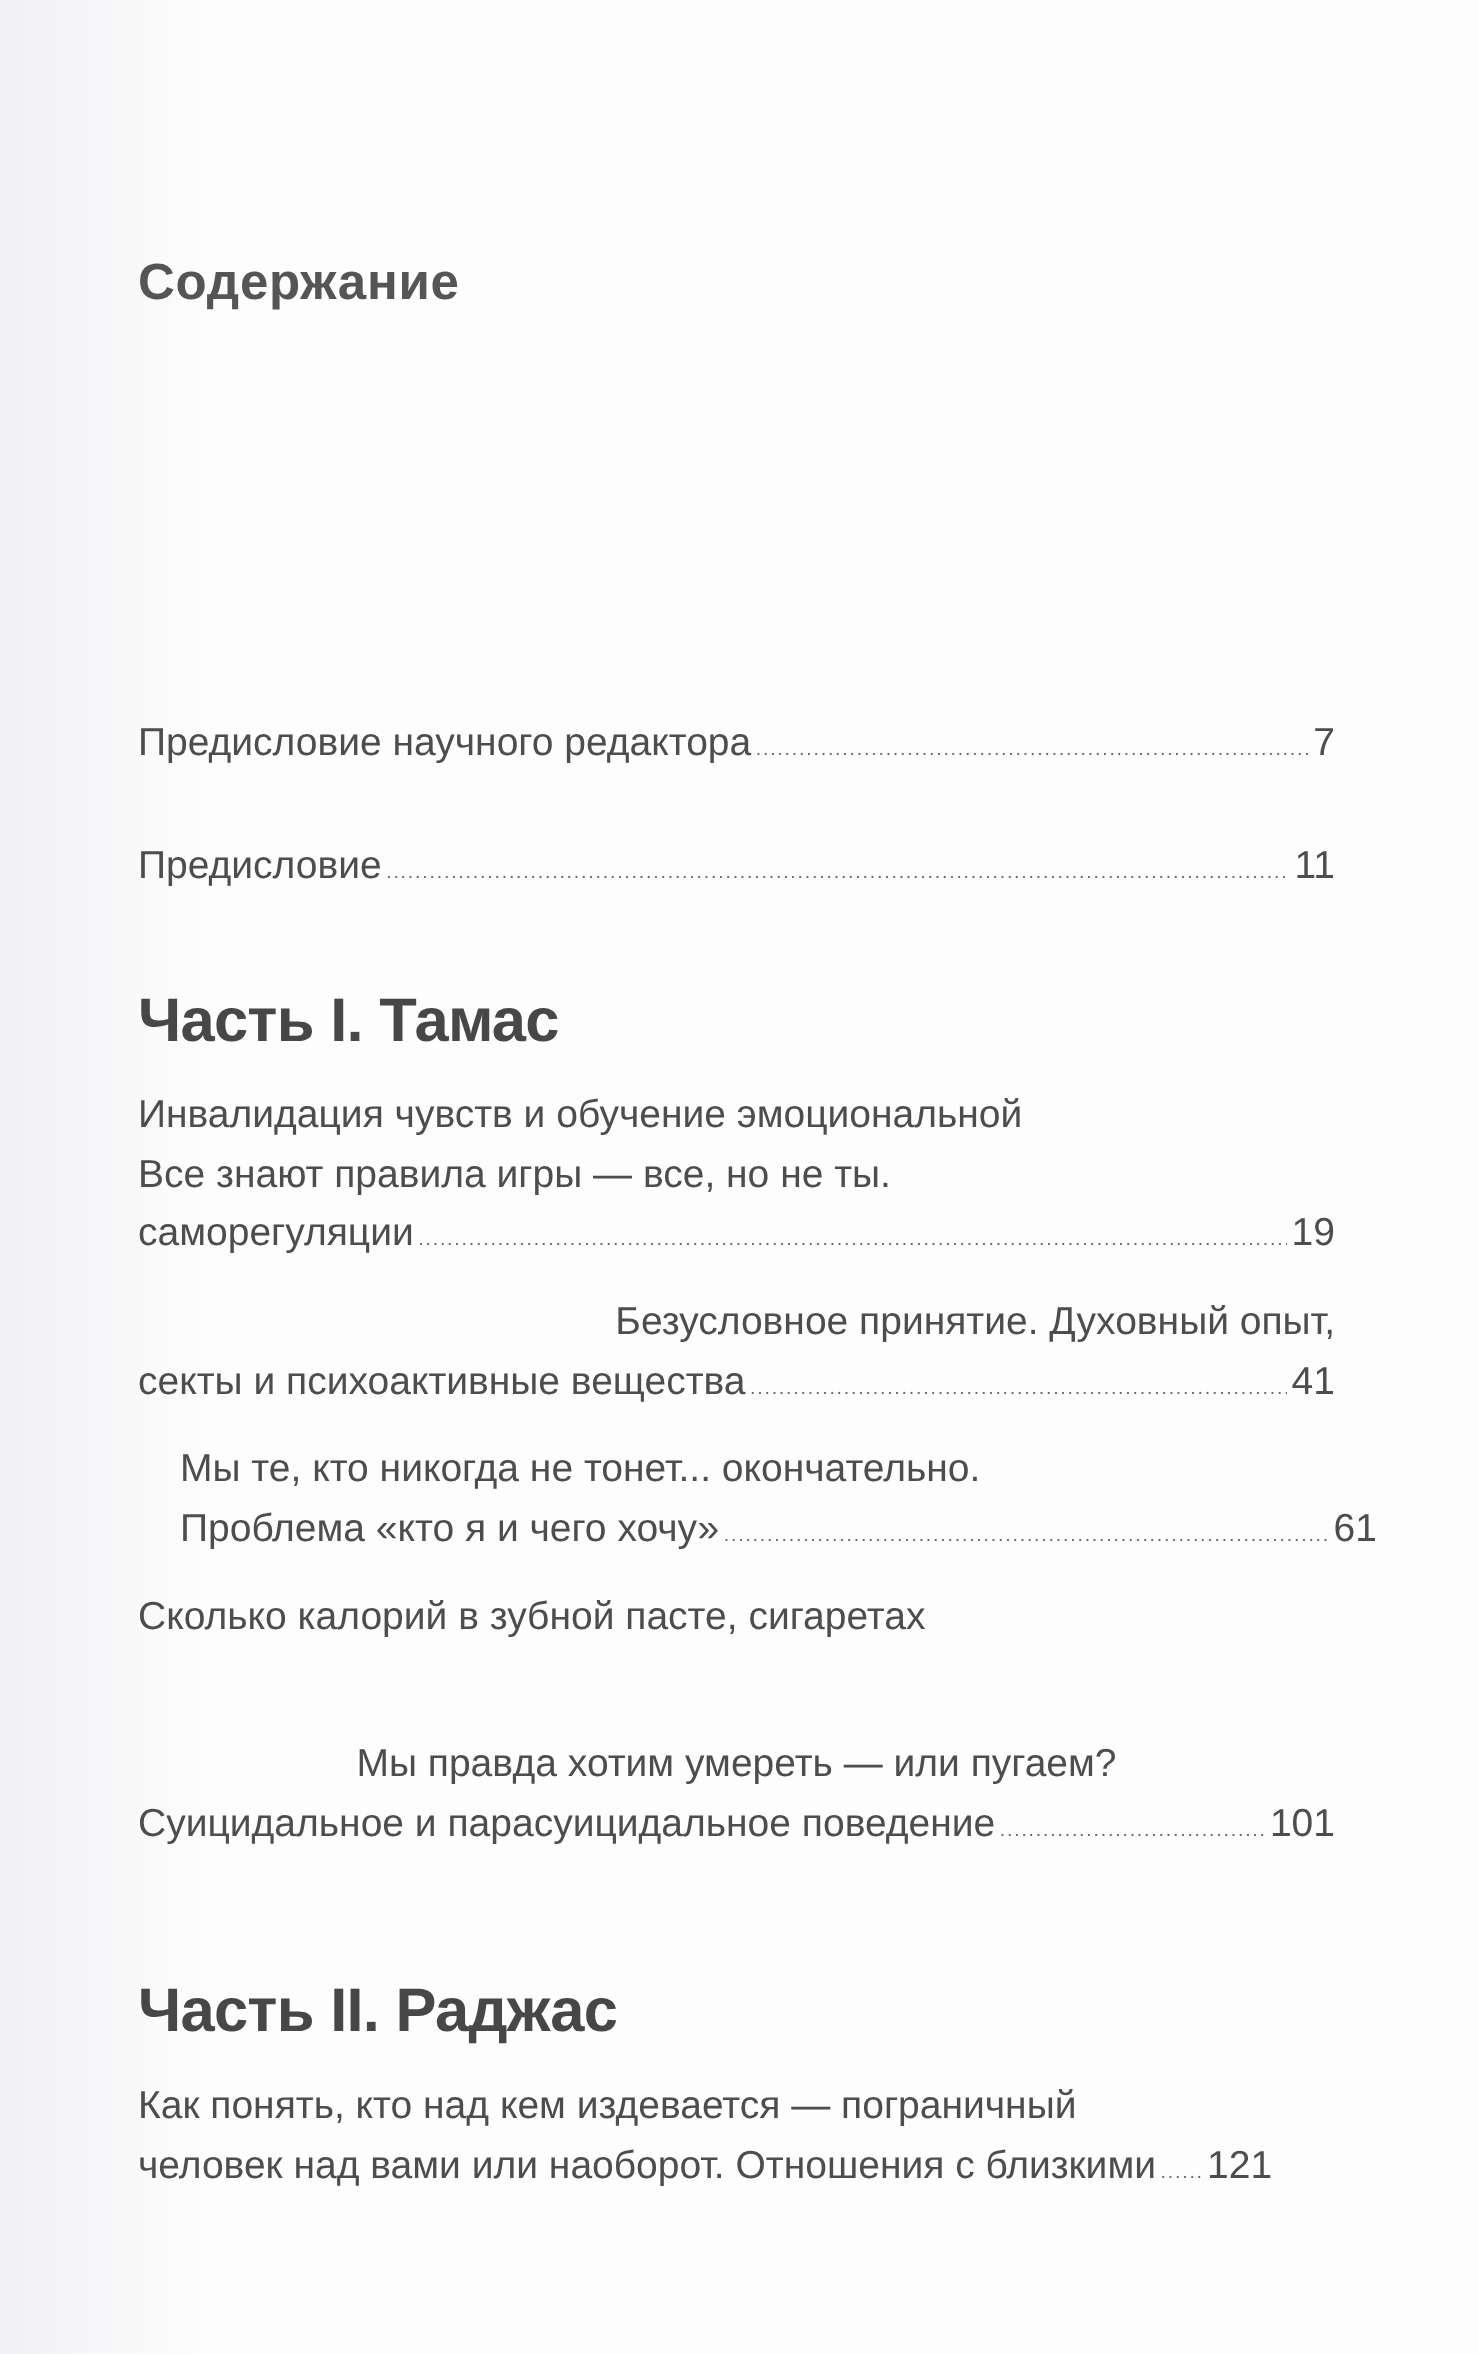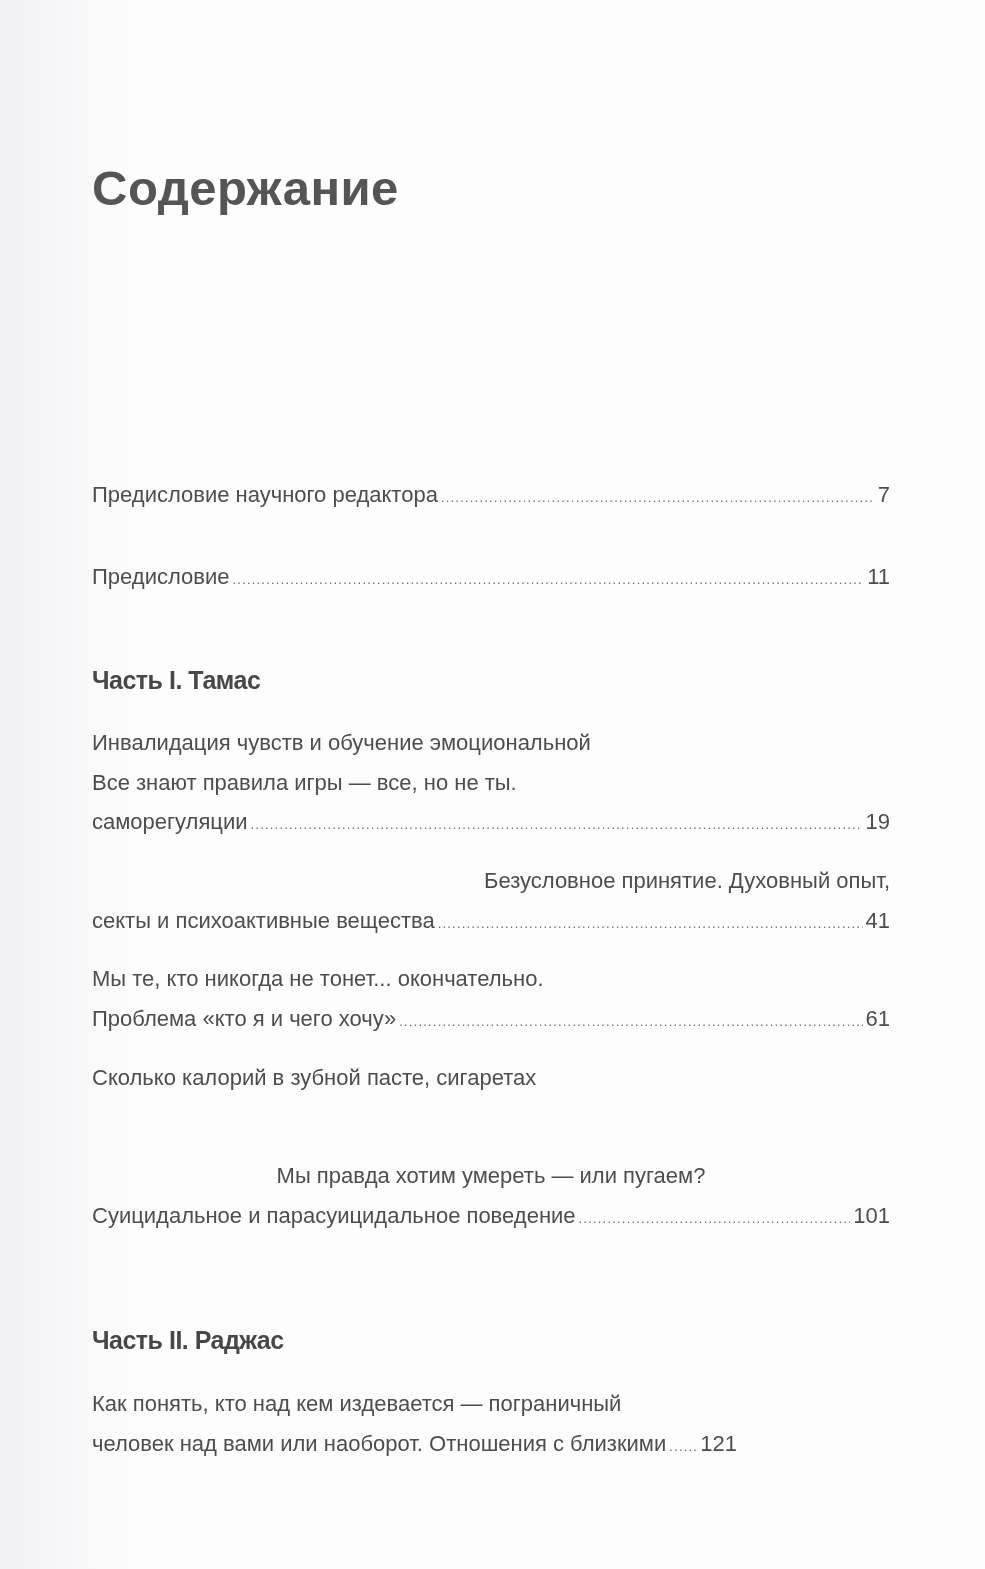--- a/index.html
+++ b/index.html
@@ -26,31 +26,31 @@
       position: absolute;
       left: 92px;
       top: 0;
       width: 800px;
     }
     .title {
       position: absolute;
       top: 158px;
       left: 0;
       margin: 0;
-      font-size: 49px;
+      font-size: 34px;
       font-weight: bold;
       letter-spacing: 0.5px;
       color: #555555;
       line-height: 60px;
     }
     .toc-entry {
       position: absolute;
       left: 0;
       width: 798px;
-      font-size: 22px;
+      font-size: 26px;
       line-height: 39.5px;
       color: #4d4d4d;
     }
     .toc-line {
       display: block;
       white-space: nowrap;
     }
     .toc-last {
       display: flex;
       align-items: baseline;
@@ -72,21 +72,21 @@
     .toc-last .leader::before {
       content: "..........................................................................................................................................................................................................................................";
     }
     .toc-last .page {
       flex: 0 0 auto;
     }
     .part-heading {
       position: absolute;
       left: 0;
       margin: 0;
-      font-size: 25px;
+      font-size: 41px;
       font-weight: bold;
       color: #474747;
       letter-spacing: -0.5px;
       line-height: 40px;
     }
   </style>
 </head>
 <body>
 
 <div class="page-shade"></div>
@@ -125,21 +125,21 @@
 
   <div class="toc-entry" style="top:861px;text-align:right;">
     <span class="toc-line">Безусловное принятие. Духовный опыт,</span>
     <div class="toc-last">
       <span class="label">секты и психоактивные вещества</span>
       <span class="leader"></span>
       <span class="page">41</span>
     </div>
   </div>
 
-  <div class="toc-entry" style="top:959px;">
+  <div class="toc-entry" style="top:959px;margin-left:28px;">
     <span class="toc-line">Мы те, кто никогда не тонет... окончательно.</span>
     <div class="toc-last">
       <span class="label">Проблема «кто я и чего хочу»</span>
       <span class="leader"></span>
       <span class="page">61</span>
     </div>
   </div>
 
   <div class="toc-entry" style="top:1058px;">
     <span class="toc-line">Сколько калорий в зубной пасте, сигаретах</span>

